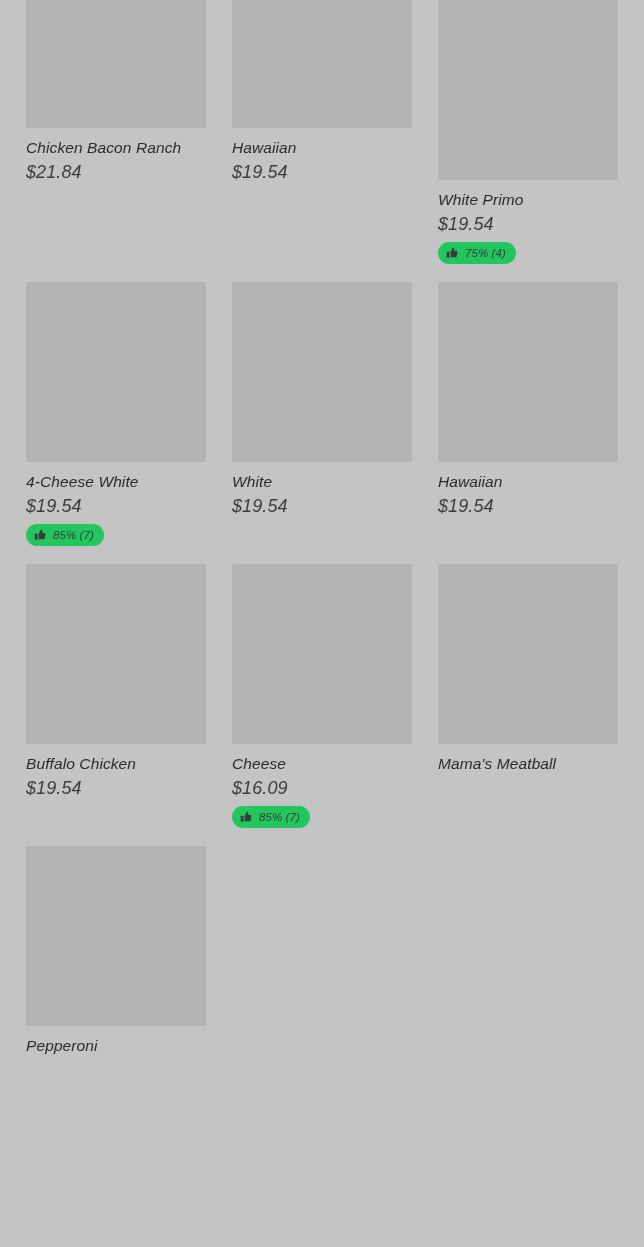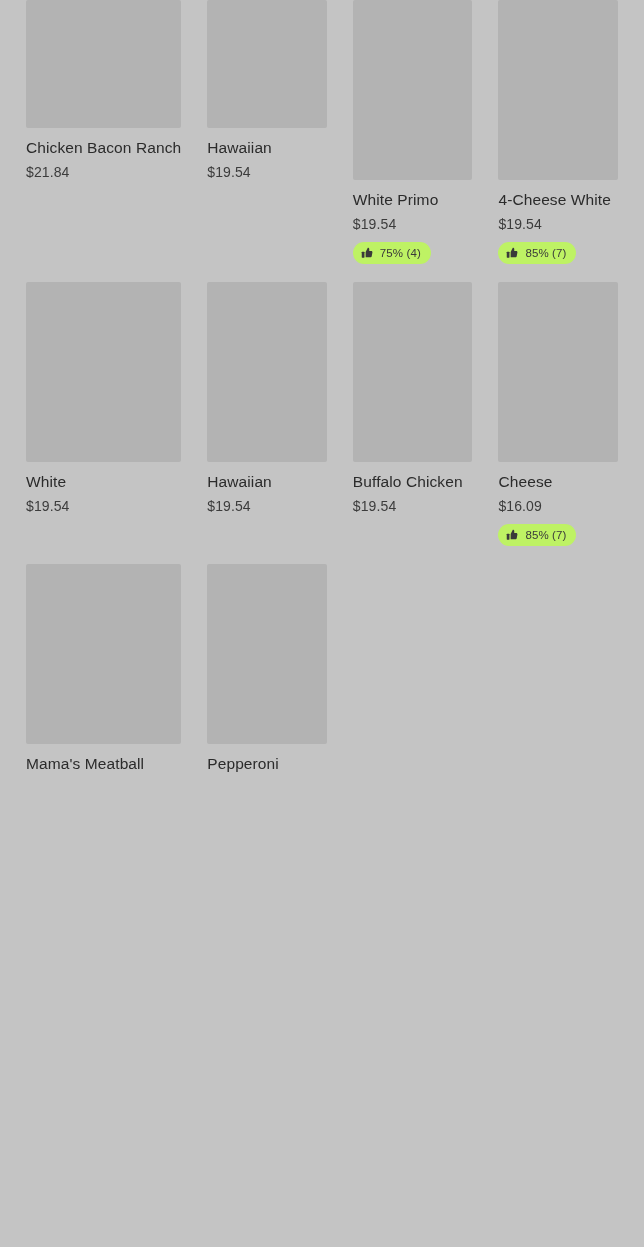--- a/index.html
+++ b/index.html
@@ -13,23 +13,24 @@
   body {
     background: #c4c4c4;
     font-family: "Liberation Sans", sans-serif;
     -webkit-font-smoothing: antialiased;
   }
 
   #grid {
     width: 644px;
     padding: 0 26px;
     display: grid;
-    grid-template-columns: 1fr 1fr 1fr 1fr;
+    grid-template-columns: 1fr 1fr 1fr;
     column-gap: 26px;
     row-gap: 0;
+    font-style: italic;
   }
 
   .card {
     display: flex;
     flex-direction: column;
     background: transparent;
     padding-bottom: 18px;
   }
 
   
@@ -54,34 +55,34 @@
     font-size: 15.5px;
     line-height: 20px;
     font-weight: 400;
     color: #2b2b2b;
     letter-spacing: 0.1px;
     white-space: nowrap;
   }
 
   .price {
     margin-top: 6px;
-    font-size: 14px;
+    font-size: 18px;
     line-height: 17px;
     color: #3c3c3c;
     letter-spacing: 0.1px;
   }
 
   .badge {
     display: inline-flex;
     align-items: center;
     gap: 7px;
     margin-top: 9px;
     padding: 4px 10px 4px 8px;
     border-radius: 11px;
-    background: #bef264;
+    background: #22c55e;
     font-size: 11.5px;
     line-height: 14px;
     color: #3a3a3a;
     white-space: nowrap;
   }
 
   .badge .thumbs-icon {
     display: inline-block;
     width: 12px;
     height: 12px;

